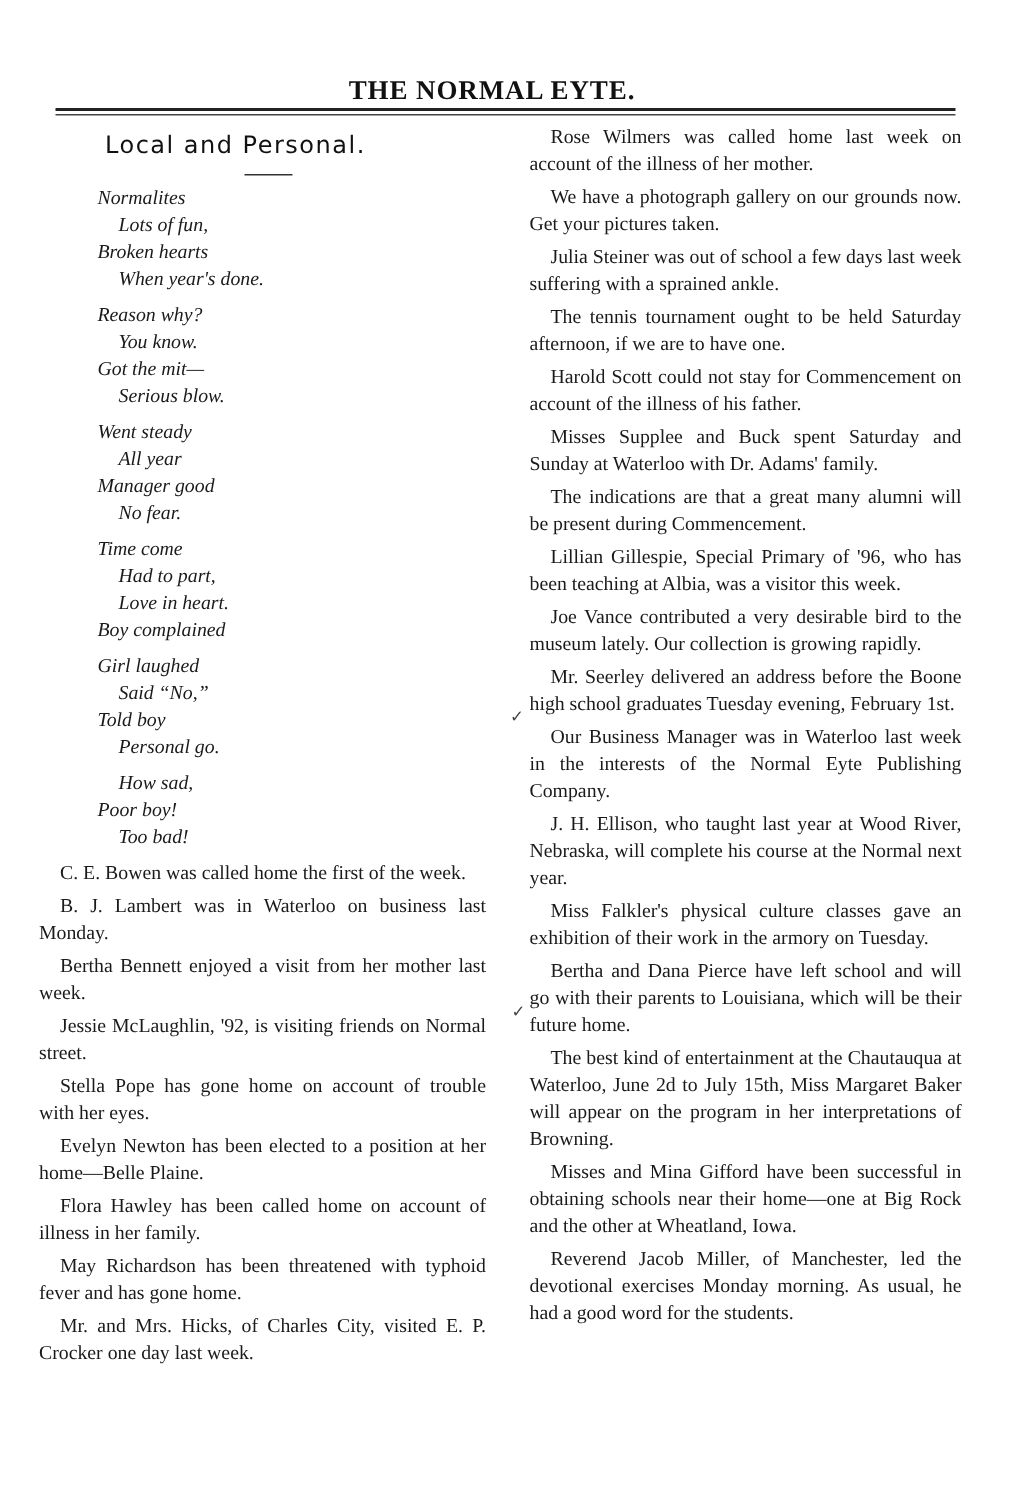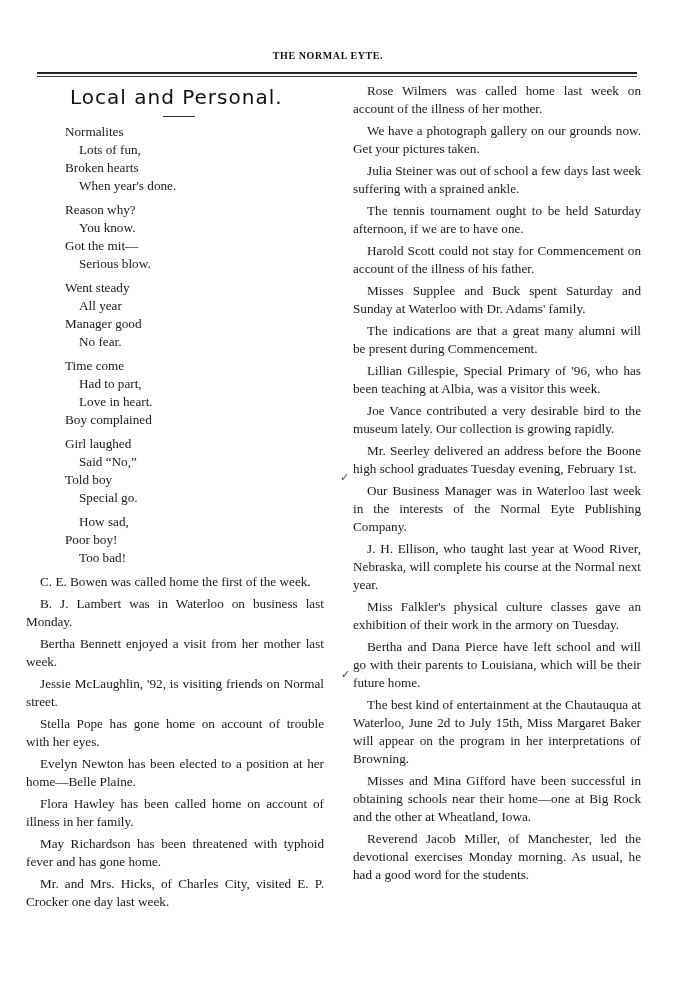--- a/index.html
+++ b/index.html
@@ -3,40 +3,40 @@
 <meta charset="utf-8">
 <style>
   html, body { margin: 0; padding: 0; background: #ffffff; }
   body {
     width: 680px; height: 1000px; position: relative; overflow: hidden;
     font-family: "Liberation Serif", "DejaVu Serif", serif;
     color: #1a1a1a;
   }
   .running-head {
     position: absolute; top: 50px; left: 0; width: 656px;
-    text-align: center; font-weight: bold; font-size: 10px; letter-spacing: 0.6px;
+    text-align: center; font-weight: bold; font-size: 18px; letter-spacing: 0.6px;
     color: #111;
   }
   .rule-thick {
     position: absolute; top: 72px; left: 37px; width: 600px; height: 2px; background: #222;
   }
   .rule-thin {
     position: absolute; top: 76px; left: 37px; width: 600px; height: 1px; background: #444;
   }
   .col {
     position: absolute; top: 82px; font-size: 13.2px; line-height: 18px;
   }
   .col-left { left: 26px; width: 298px; }
   .col-right { left: 353px; width: 288px; }
   .section-title {
     font-family: "DejaVu Sans", sans-serif; font-weight: normal;
-    font-size: 20px; letter-spacing: 1px; margin: 6px 0 0 44px; color: #111;
+    font-size: 16px; letter-spacing: 1px; margin: 6px 0 0 44px; color: #111;
   }
   .title-rule { width: 32px; height: 1px; background: #333; margin: 10px 0 6px 137px; }
-  .poem { margin-left: 39px; }
+  .poem { margin-left: 39px; font-style: italic; }
   .stanza { margin-bottom: 6px; }
   .poem-line { display: block; white-space: nowrap; }
   .indent { padding-left: 14px; }
   .item {
     text-align: justify; text-indent: 14px; margin: 0 0 4px 0;
   }
   .col-right .item { margin-bottom: 4px; }
   .check-mark {
     position: absolute; font-size: 11px; color: #444; font-family: "DejaVu Sans", sans-serif;
   }
@@ -73,21 +73,21 @@
       <div class="stanza">
         <span class="poem-line">Time come</span>
         <span class="poem-line indent">Had to part,</span>
         <span class="poem-line indent">Love in heart.</span>
         <span class="poem-line">Boy complained</span>
       </div>
       <div class="stanza">
         <span class="poem-line">Girl laughed</span>
         <span class="poem-line indent">Said “No,”</span>
         <span class="poem-line">Told boy</span>
-        <span class="poem-line indent">Special go.</span>
+        <span class="poem-line indent">Personal go.</span>
       </div>
       <div class="stanza">
         <span class="poem-line indent">How sad,</span>
         <span class="poem-line">Poor boy!</span>
         <span class="poem-line indent">Too bad!</span>
       </div>
     </div>
   <div id="left-items">
       <p class="item">C. E. Bowen was called home the first of the week.</p>
       <p class="item">B. J. Lambert was in Waterloo on business last Monday.</p>

